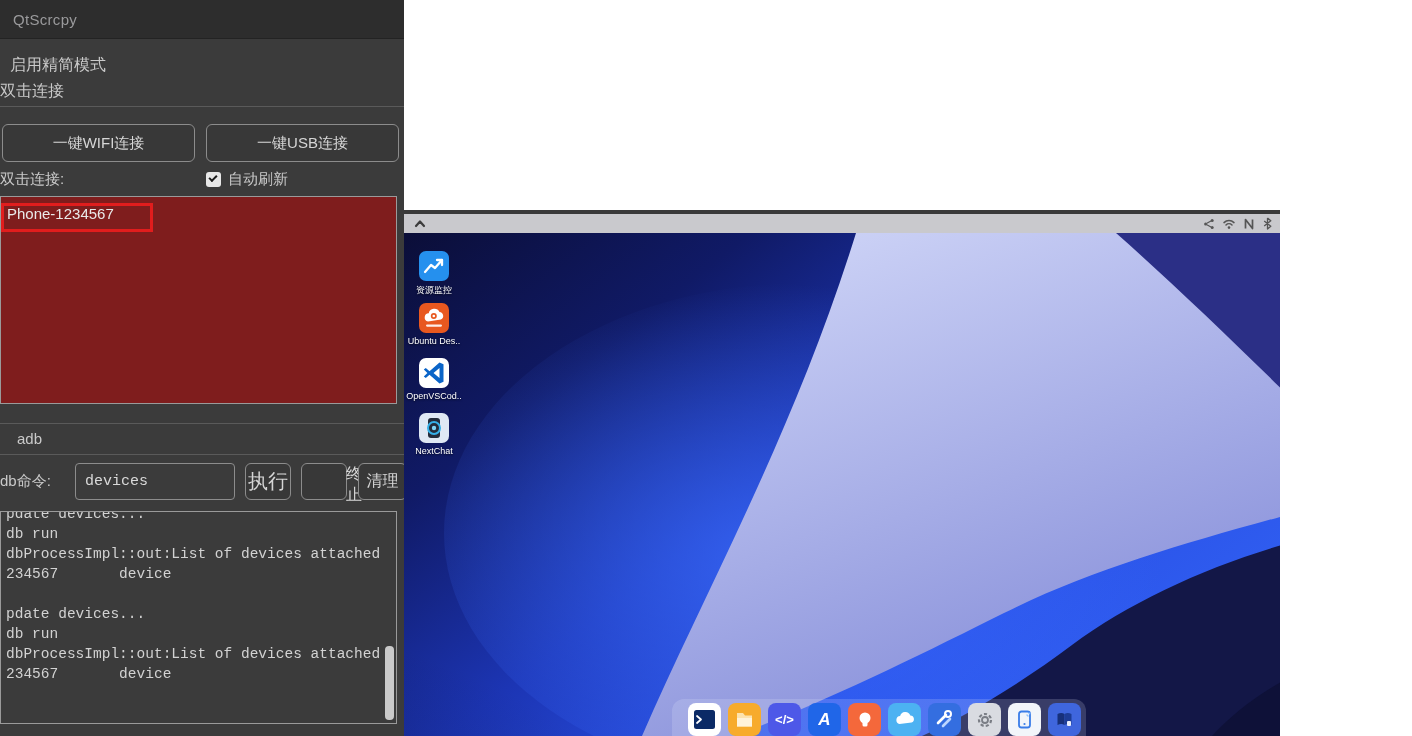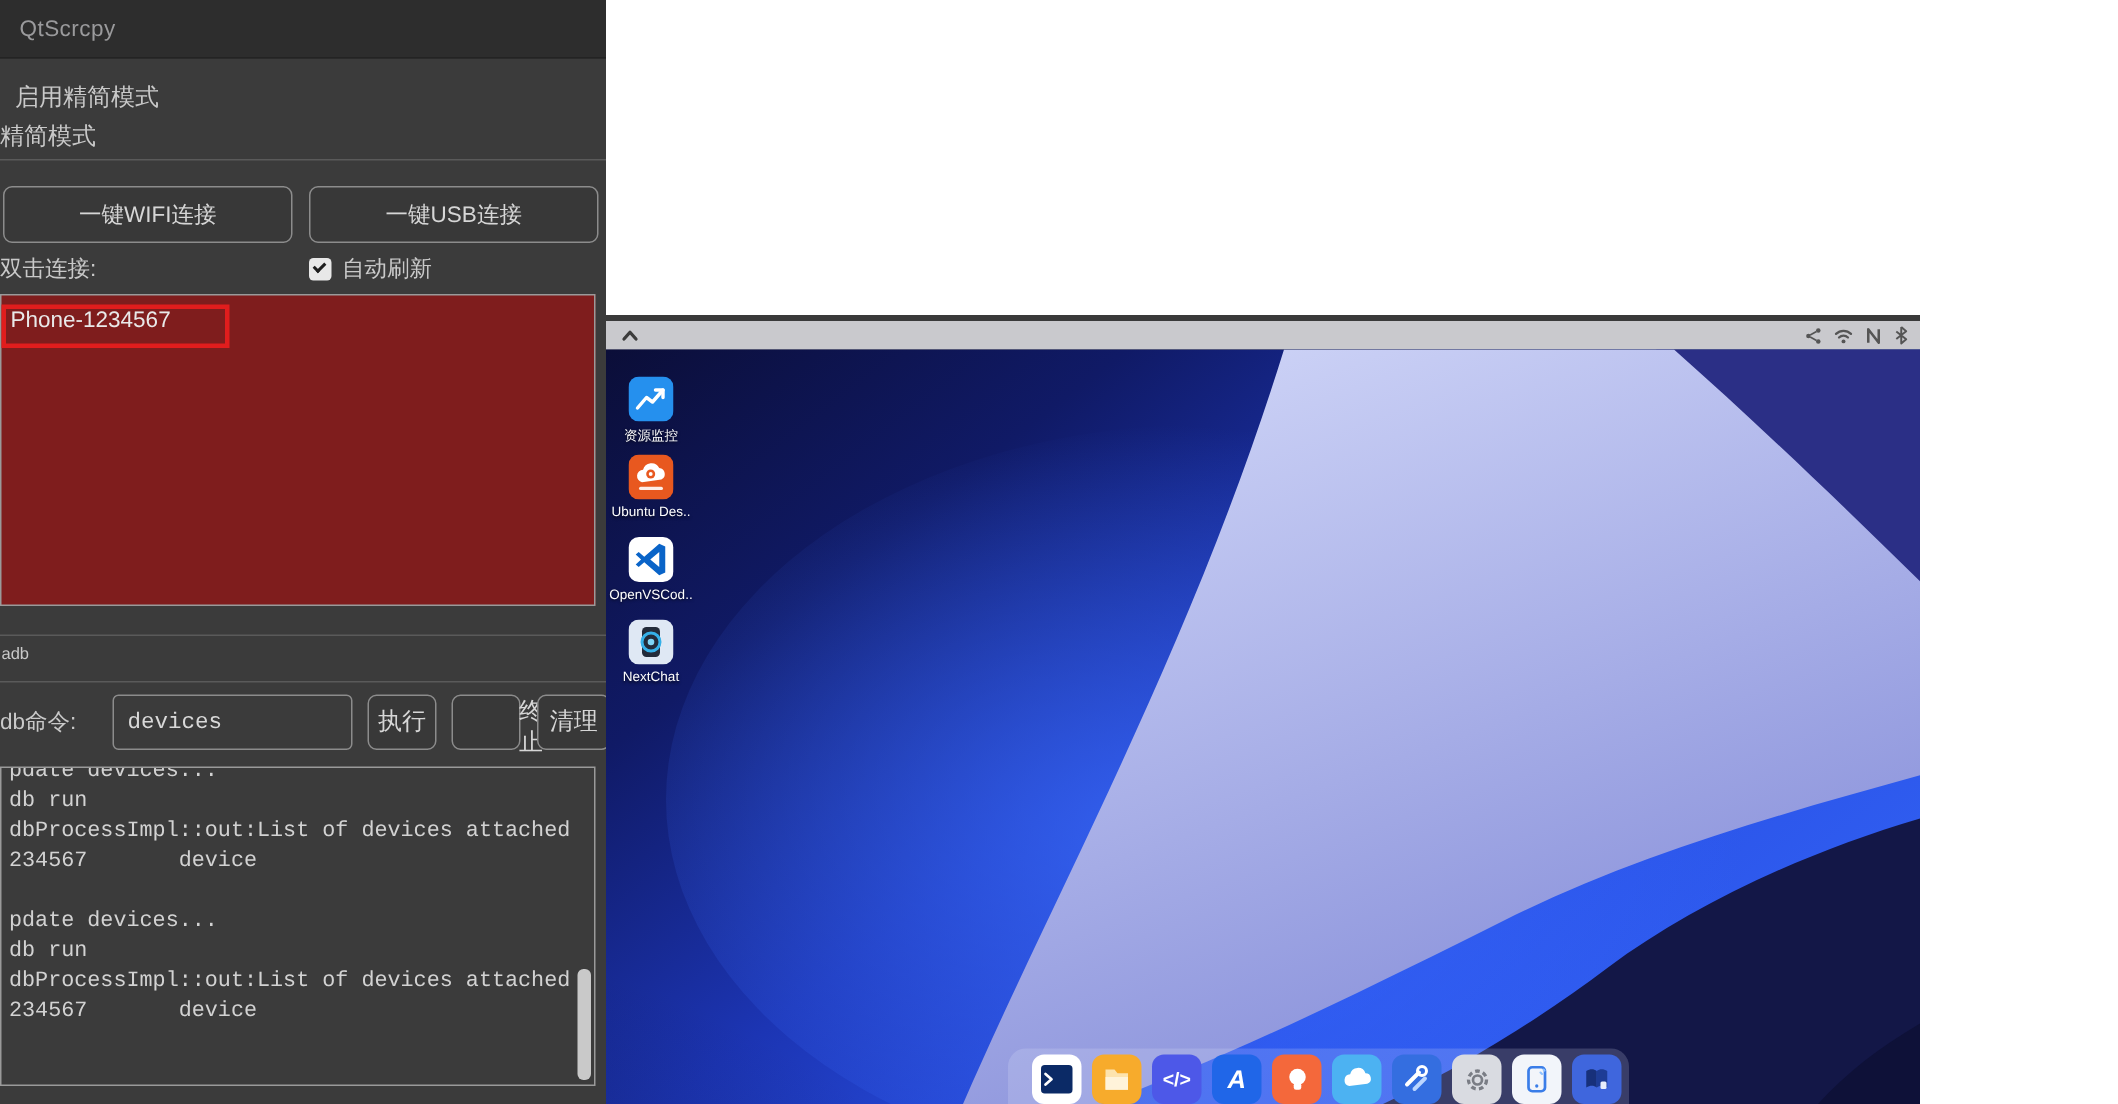--- a/index.html
+++ b/index.html
@@ -31,27 +31,27 @@
     background:#e8e8e8; border-radius:3px; cursor:pointer; }
   .checkmark { position:absolute; left:3px; top:3px; width:8px; height:5px;
     border-left:2px solid #1d1d1d; border-bottom:2px solid #1d1d1d;
     transform:rotate(-45deg); }
   .lbl-autorefresh { left:228px; top:170px; font-size:15px; }
   .device-list { position:absolute; left:0; top:196px; width:397px; height:208px;
     background:#7f1d1d; border:1px solid #9a9a9a; }
   .device-item { position:absolute; left:6px; top:8px; font-size:15px; color:#e9e9e9; }
   .red-box { position:absolute; left:0px; top:6px; width:152px; height:29px;
     border:3px solid #e11d1d; }
-  .lbl-adbtitle { left:1px; top:430px; font-size:11px;text-align:right; }
+  .lbl-adbtitle { left:17px; top:430px; font-size:15px;text-align:right; }
   .lbl-cmd { left:0; top:472px; font-size:15px; }
   .cmd-input { position:absolute; left:75px; top:463px; width:160px; height:37px;
     background:#3b3b3b; border:1px solid #8c8c8c; border-radius:4px;
     color:#d9d9d9; font-family:"Liberation Mono","DejaVu Sans Mono",monospace;
     font-size:15px; padding-left:9px; }
-  .btn-run   { left:245px; top:463px; width:46px; height:37px; font-size:16px; }
+  .btn-run   { left:245px; top:463px; width:46px; height:37px; font-size:20px; }
   .btn-stop  { left:301px; top:463px; width:46px; height:37px; font-size:16px;padding-left:44px; }
   .btn-clear { left:358px; top:463px; width:49px; height:37px; font-size:16px; }
   .log-box { position:absolute; left:0; top:511px; width:397px; height:213px;
     border:1px solid #9a9a9a; overflow:hidden; }
   .log-inner { margin:-8px 0 0 5px; }
   .log-line { height:20px; line-height:20px; white-space:pre;
     font-family:"Liberation Mono","DejaVu Sans Mono",monospace;
     font-size:14.5px; color:#d2d2d2; }
   .scroll-thumb { position:absolute; right:2px; top:134px; width:9px; height:74px;
     background:#c9c9c9; border-radius:4px; }
@@ -88,21 +88,21 @@
 </head>
 <body>
 
 <div class="app">
 
   <section class="left-panel">
     <div class="titlebar">
       <span>QtScrcpy</span>
     </div>
     <div class="lbl lbl-simple1">启用精简模式</div>
-    <div class="lbl lbl-simple2">精简模式</div>
+    <div class="lbl lbl-simple2">双击连接</div>
     <div class="divider div-1"></div>
 
     <button class="qbtn btn-wifi">一键WIFI连接</button>
     <button class="qbtn btn-usb">一键USB连接</button>
 
     <div class="lbl lbl-dbl">双击连接:</div>
     <span class="checkbox">
       <span class="checkmark"></span>
     </span>
     <div class="lbl lbl-autorefresh">自动刷新</div>

